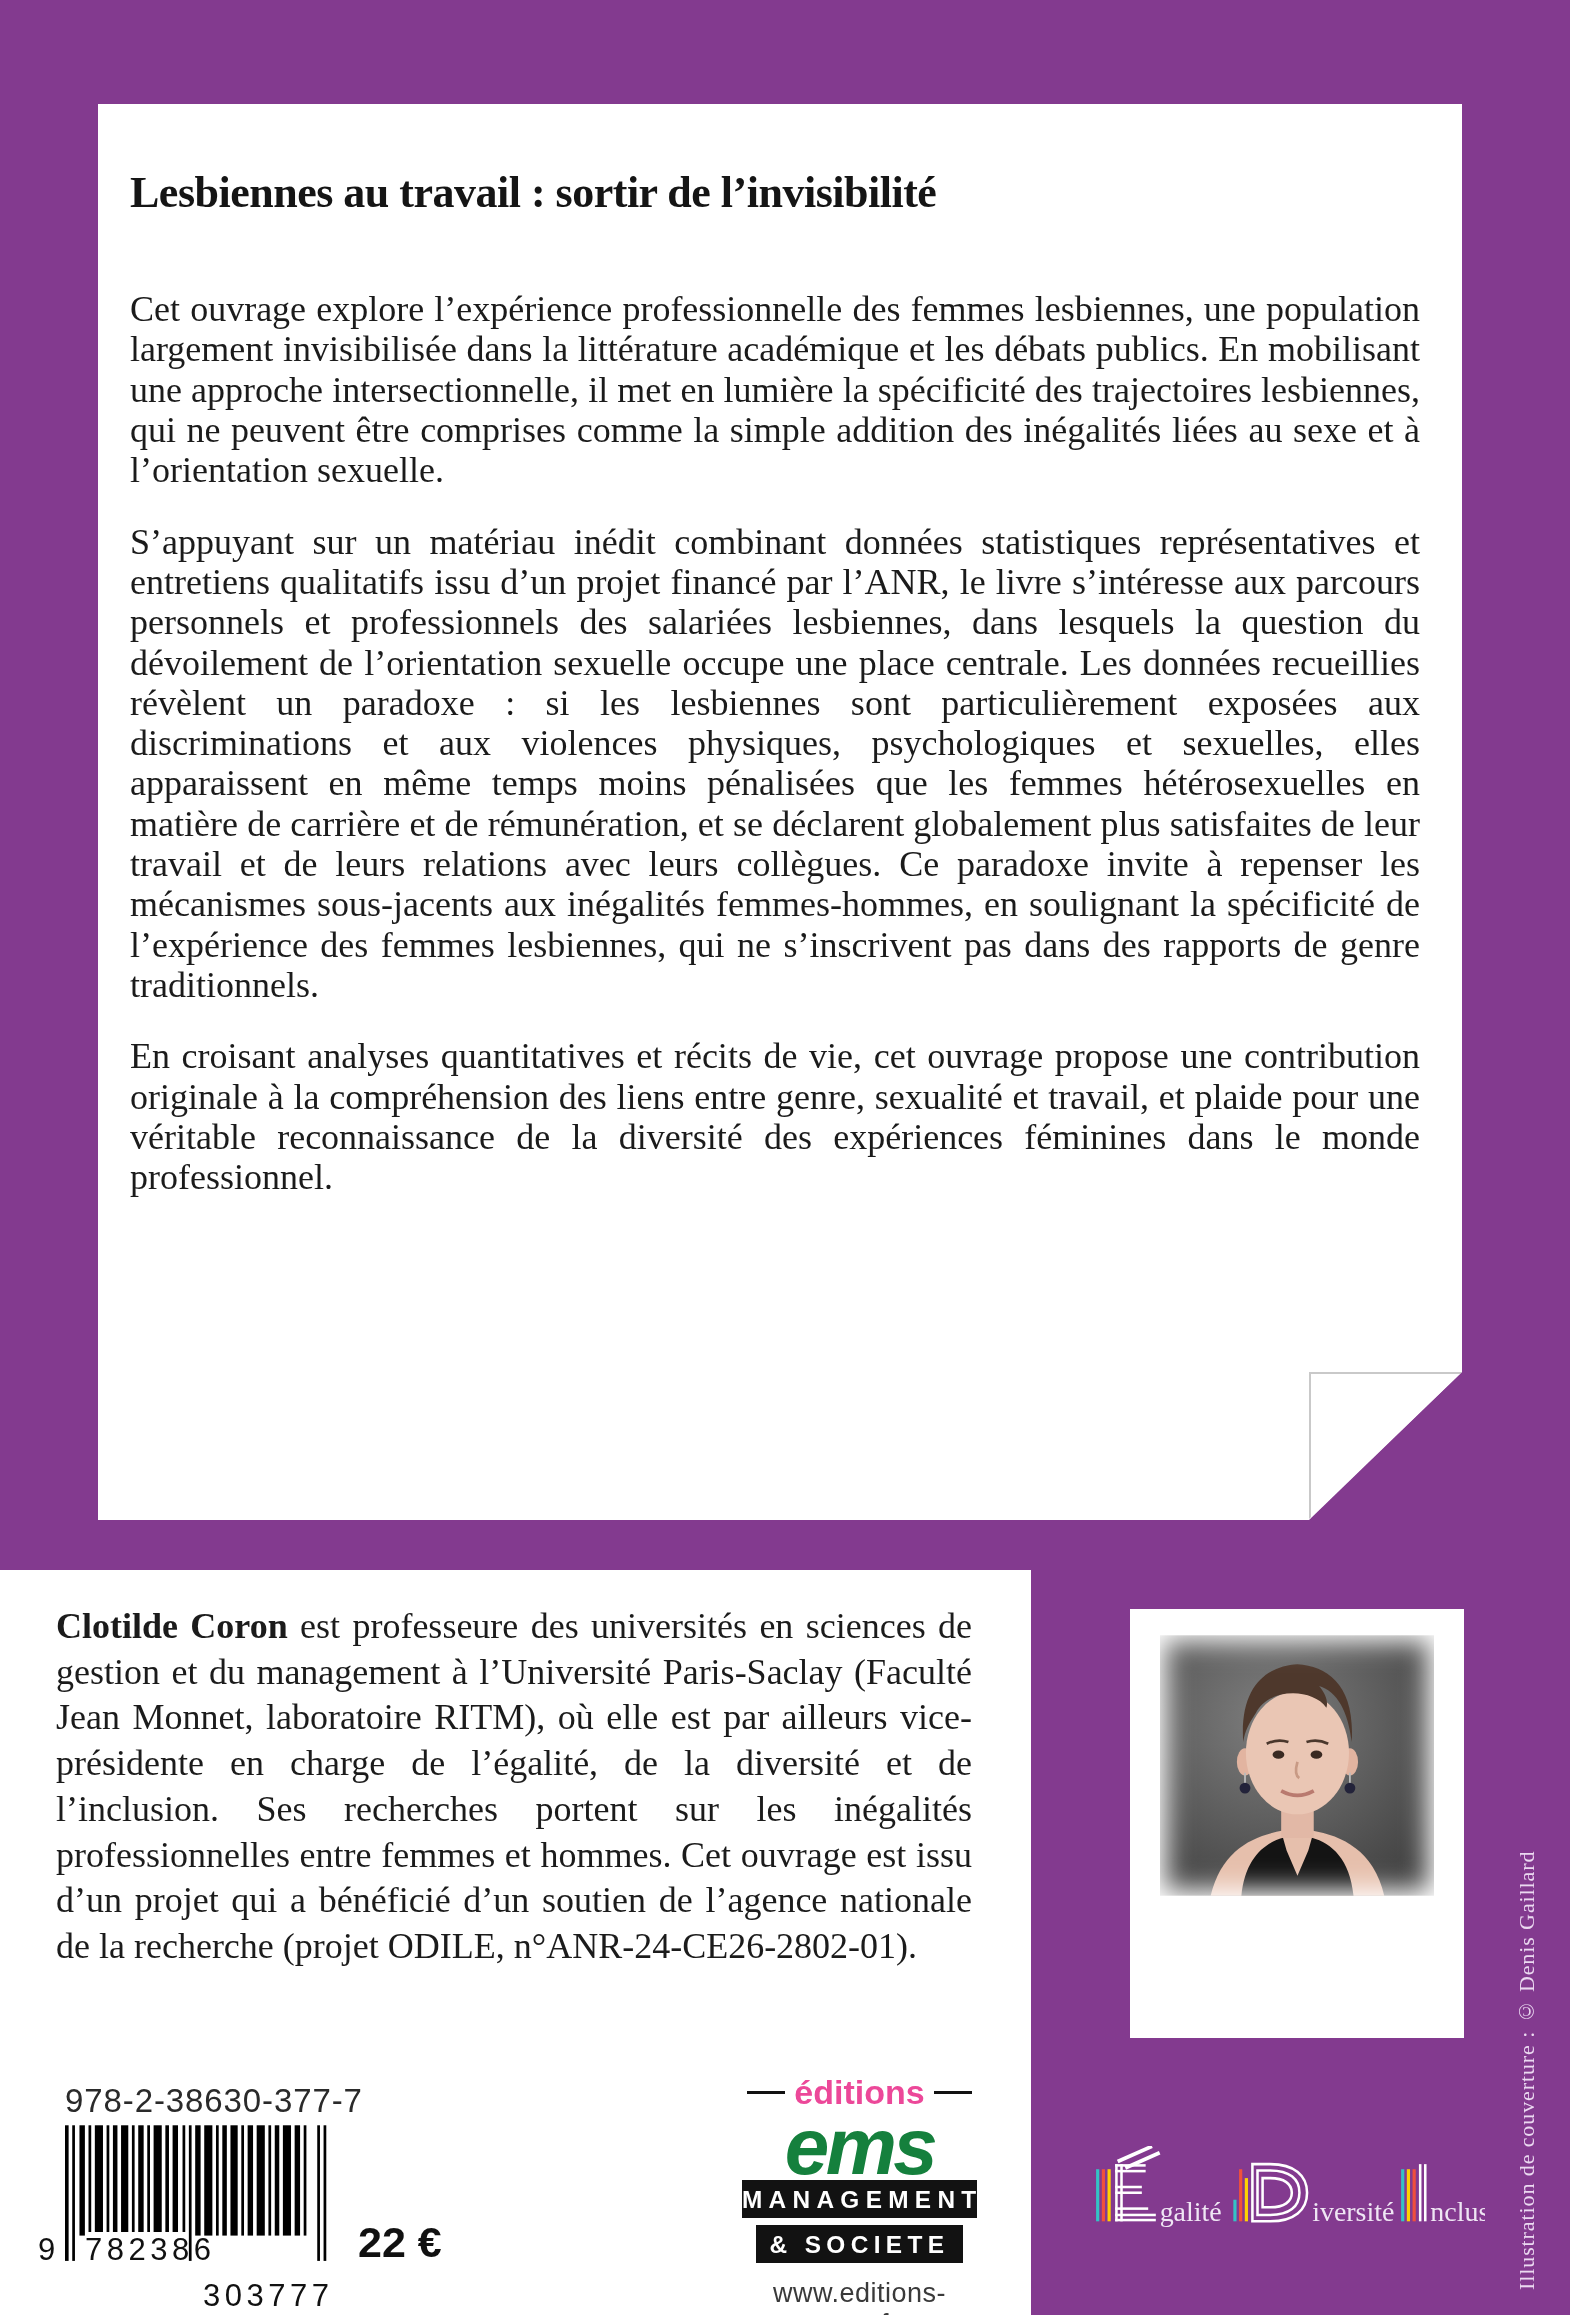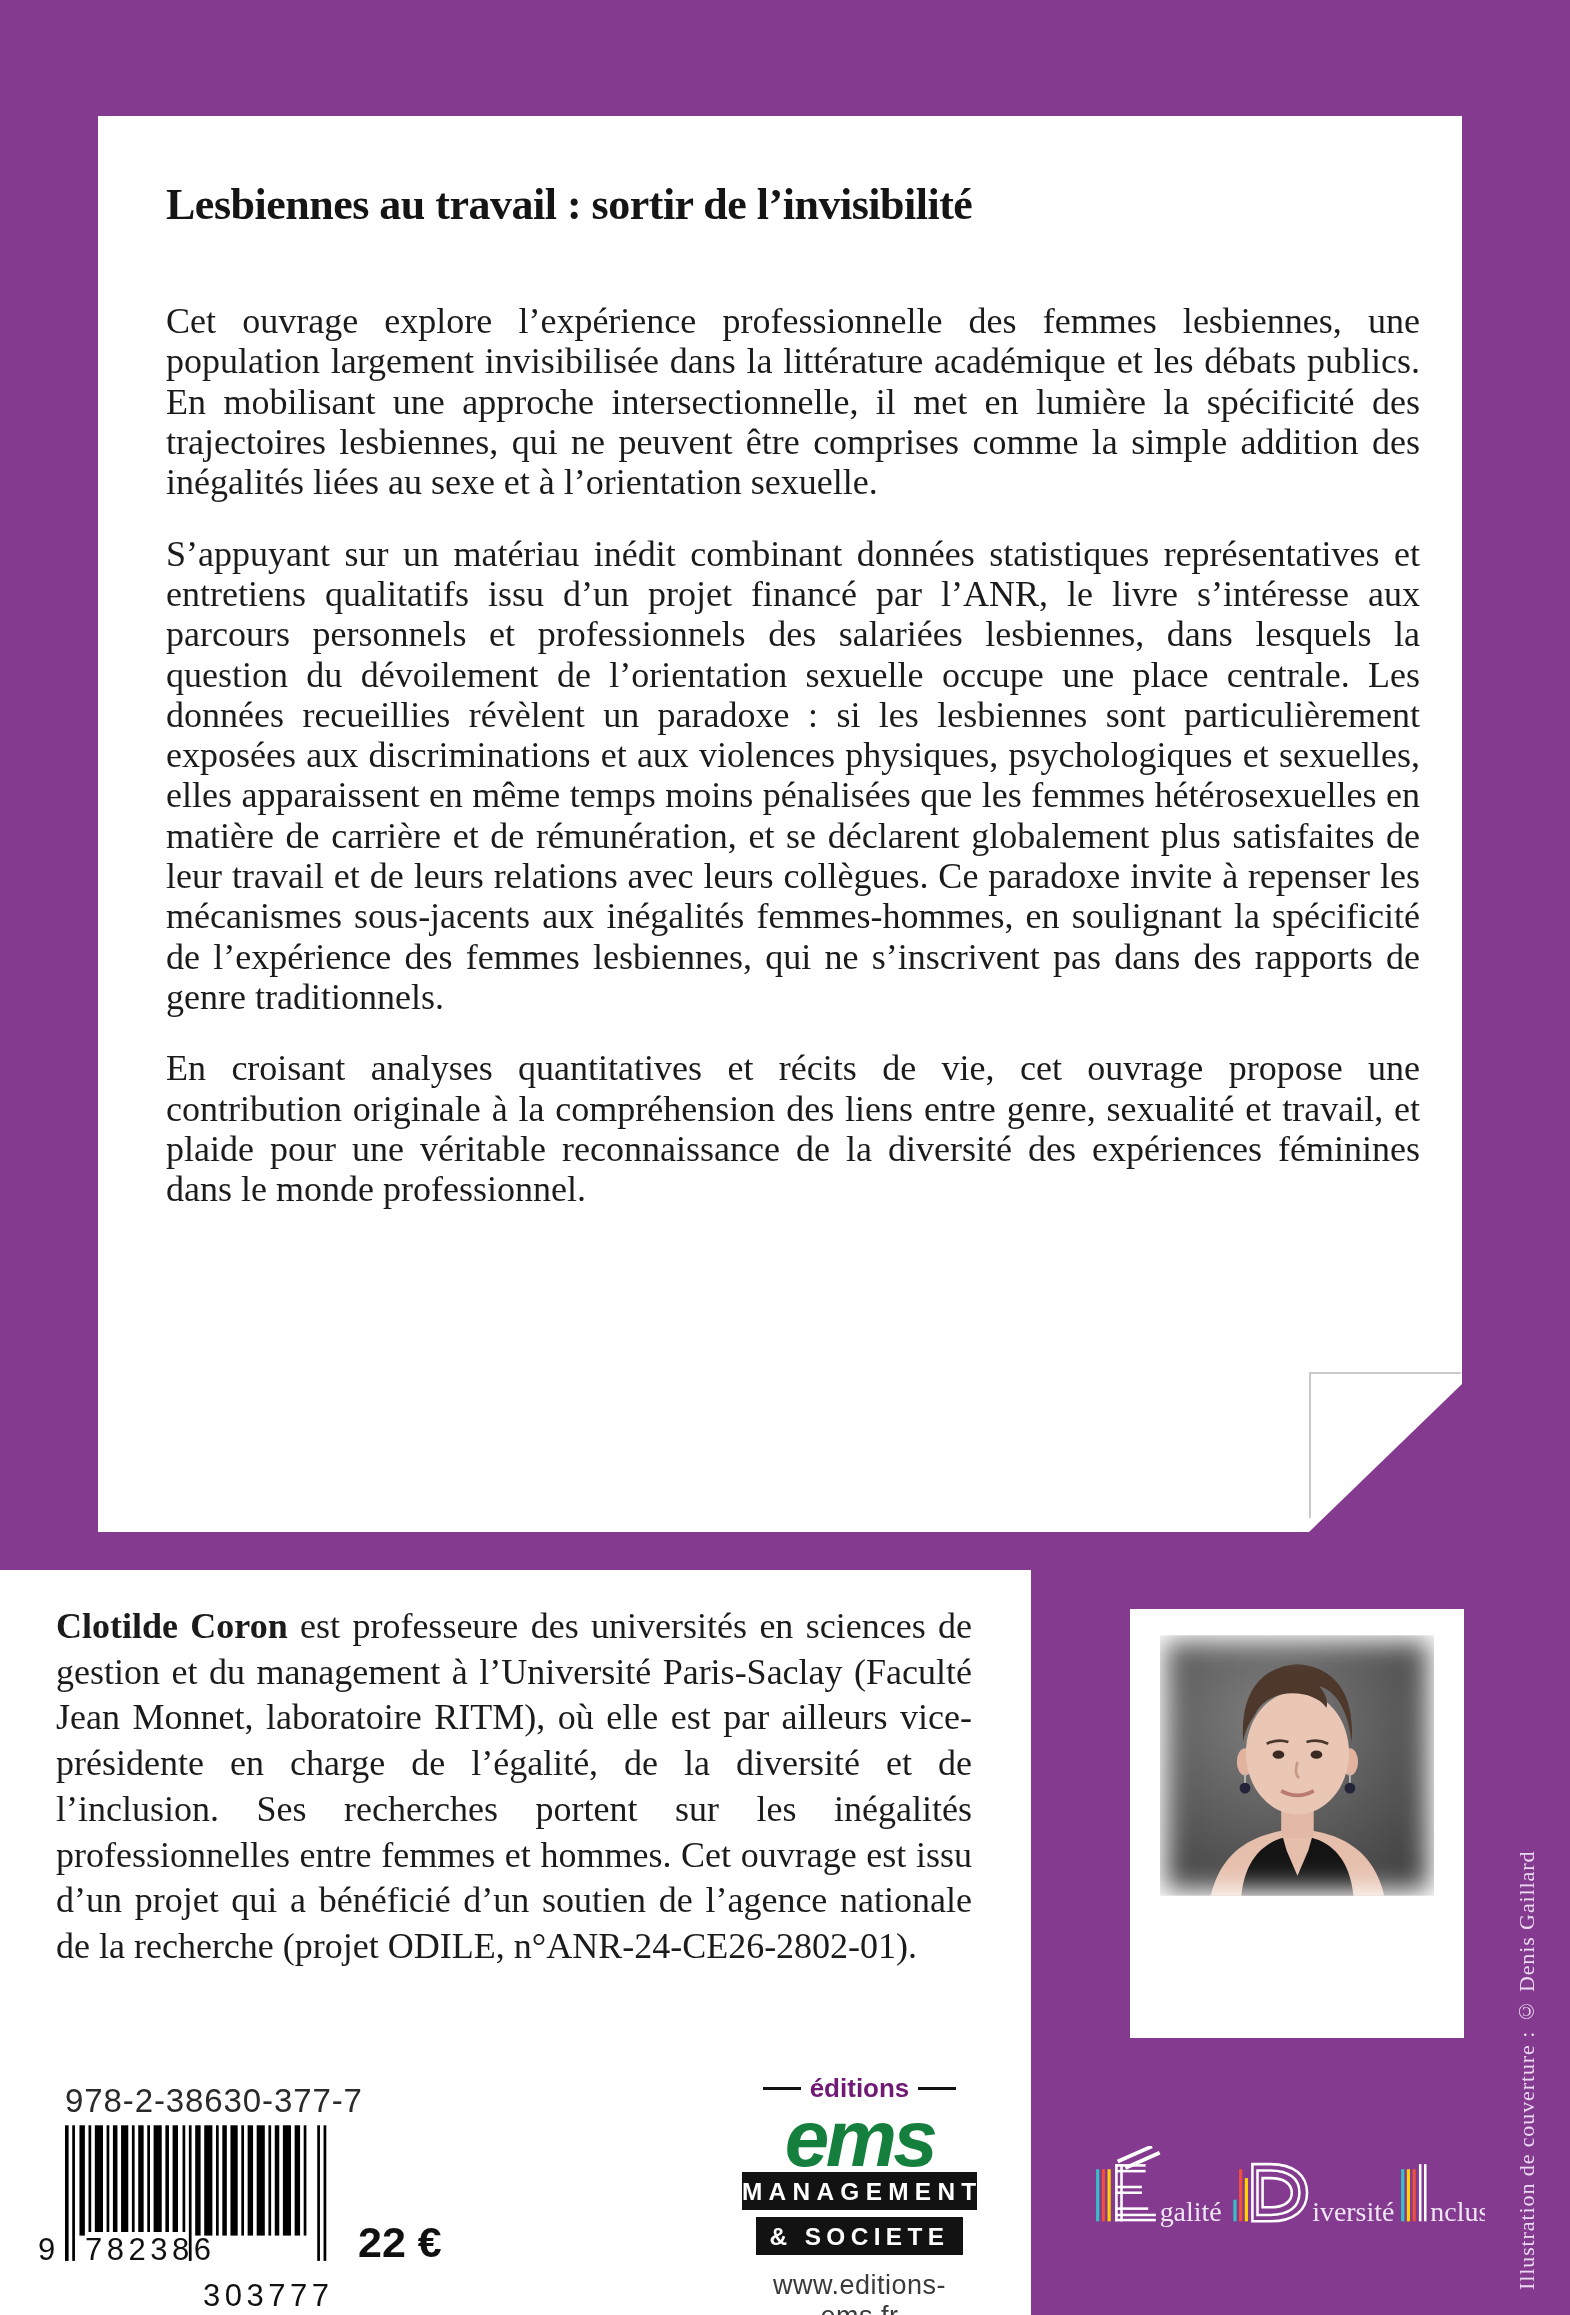--- a/index.html
+++ b/index.html
@@ -2,21 +2,21 @@
 <html style="font-size:14.5px"><head>
 <meta charset="utf-8">
 <style>
   html,body{margin:0;padding:0;background:#6e2d79;}
   .page{position:relative;width:1570px;height:2316px;background:#833A8F;overflow:hidden;
         font-family:"Liberation Serif", serif;}
 
   
   .main-sheet{position:absolute;left:98px;top:104px;width:1364px;height:1416px;background:#ffffff;
               clip-path:polygon(0 0,100% 0,100% 1268px,1211px 100%,0 100%);
-              box-sizing:border-box;padding:63px 42px 0 68px;margin-top:12px;}
+              box-sizing:border-box;padding:63px 42px 0 32px;}
   .fold-flap{position:absolute;left:1309px;top:1372px;width:153px;height:147px;
              background:linear-gradient(135deg,#ffffff 55%,#e7e7e7 100%);
              clip-path:polygon(0 0,100% 0,0 100%);
              border-top:2.7px solid #c9c9c9;border-left:2.7px solid #c9c9c9;box-sizing:border-box;}
   .cover-title{font-size:44px;font-weight:bold;color:#151515;letter-spacing:-0.5px;margin:0 0 71px 0;}
   .cover-par{font-size:36px;line-height:1.12;color:#1b1b1b;text-align:justify;margin:0 0 31px 0;}
 
   
   .bio-sheet{position:absolute;left:0;top:1570px;width:1031px;height:745px;background:#ffffff;
              box-sizing:border-box;}
@@ -42,21 +42,21 @@
   .anr-r{color:#E4503C;}
   .anr-icon{position:absolute;left:215px;top:-3.6px;width:23.5px;height:23.5px;border:4.5px solid #3C73BE;
             border-radius:50%;display:flex;align-items:center;justify-content:center;}
   .anr-icon-inner{width:7.2px;height:7.2px;border:3.6px solid #3C73BE;border-radius:50%;}
 
   
   .ems{position:absolute;left:742px;top:503px;width:235px;text-align:center;
        font-family:"Liberation Sans",sans-serif;}
   .ems-top{display:flex;align-items:center;justify-content:center;gap:9px;}
   .ems-dash{width:38px;height:3.6px;background:#111;}
-  .ems-top-text{font-size:26px;font-weight:bold;color:#701a75;}
+  .ems-top-text{font-size:34px;font-weight:bold;color:#ec4899;}
   .ems-name{font-family:Liberation Sans, sans-serif;font-style:italic;font-weight:bold;color:#15803d;
             font-size:80px;line-height:0.82;letter-spacing:-3.6px;margin-top:1.8px;}
   .ems-band{background:#121212;color:#ffffff;font-weight:bold;font-size:24.4px;letter-spacing:6.3px;
             padding:5.4px 0 4.5px 0;margin-top:1px;}
   .ems-band.second{width:88%;margin:7.2px auto 0 auto;letter-spacing:5.4px;}
   .ems-url{margin-top:14.5px;font-size:27px;color:#3a3a3a;letter-spacing:0.5px;}
 
   
   .photo-card{position:absolute;left:1130px;top:1609px;width:334px;height:429px;background:#ffffff;}
   .photo-frame{position:absolute;left:30px;top:26px;width:274px;height:261px;}

